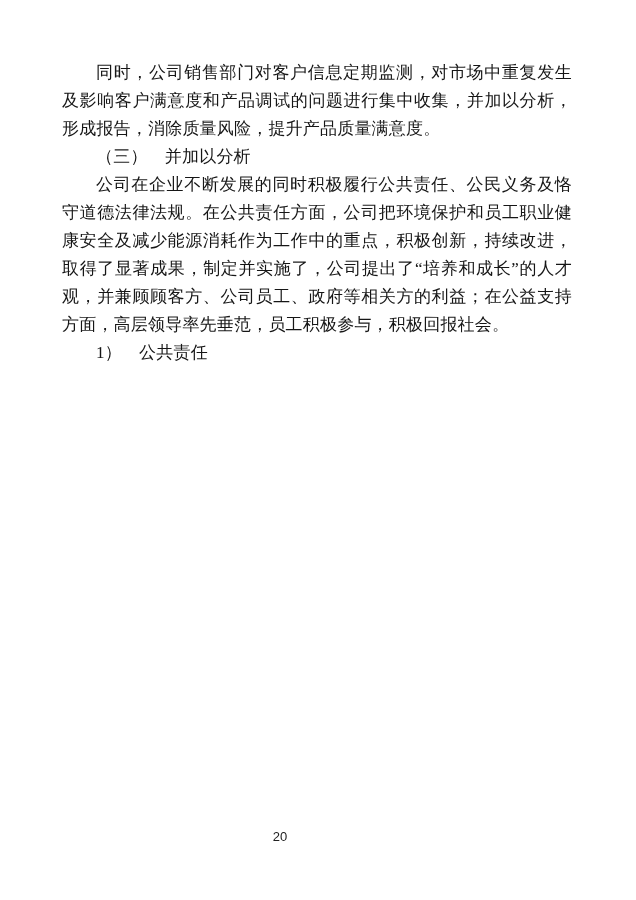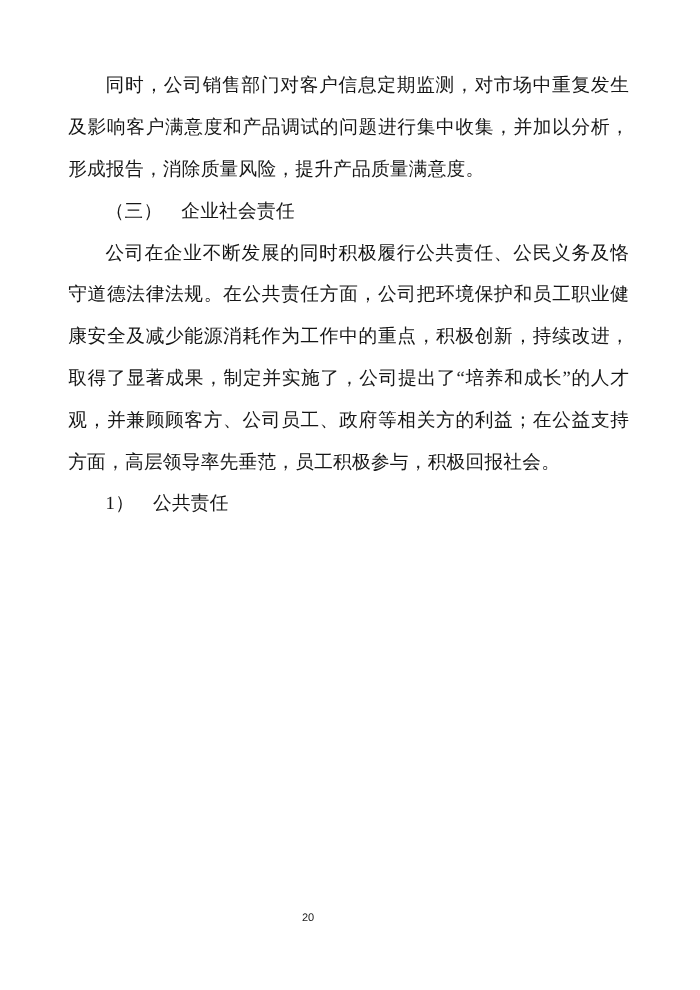--- a/index.html
+++ b/index.html
@@ -20,45 +20,45 @@
   .body-text {
     position: absolute;
     top: 59px;
     left: 62px;
     width: 510px;
   }
   .para {
     margin: 0;
     padding: 0;
     font-size: 17px;
-    line-height: 38px;
+    line-height: 28px;
     text-indent: 2em;
     text-align: justify;
     text-justify: inter-character;
     letter-spacing: 0.2px;
     word-break: break-all;
   }
   .para.heading {
     text-align: left;
   }
   .page-number {
     position: absolute;
     left: 0;
     width: 560px;
     top: 829px;
     text-align: center;
-    font-size: 10px;
+    font-size: 13px;
     font-family: "Liberation Sans", "DejaVu Sans", sans-serif;
     color: #222222;
   }
 </style>
 </head>
 <body>
 
 <div class="page">
   <div class="body-text">
     <p class="para">同时，公司销售部门对客户信息定期监测，对市场中重复发生及影响客户满意度和产品调试的问题进行集中收集，并加以分析，形成报告，消除质量风险，提升产品质量满意度。</p>
-    <p class="para heading">（三）　企业社会责任</p>
+    <p class="para heading">（三）　并加以分析</p>
     <p class="para">公司在企业不断发展的同时积极履行公共责任、公民义务及恪守道德法律法规。在公共责任方面，公司把环境保护和员工职业健康安全及减少能源消耗作为工作中的重点，积极创新，持续改进，取得了显著成果，制定并实施了，公司提出了“培养和成长”的人才观，并兼顾顾客方、公司员工、政府等相关方的利益；在公益支持方面，高层领导率先垂范，员工积极参与，积极回报社会。</p>
     <p class="para heading">1）　公共责任</p>
   </div>
   <div class="page-number">20</div>
 </div>
 
 </body></html>

